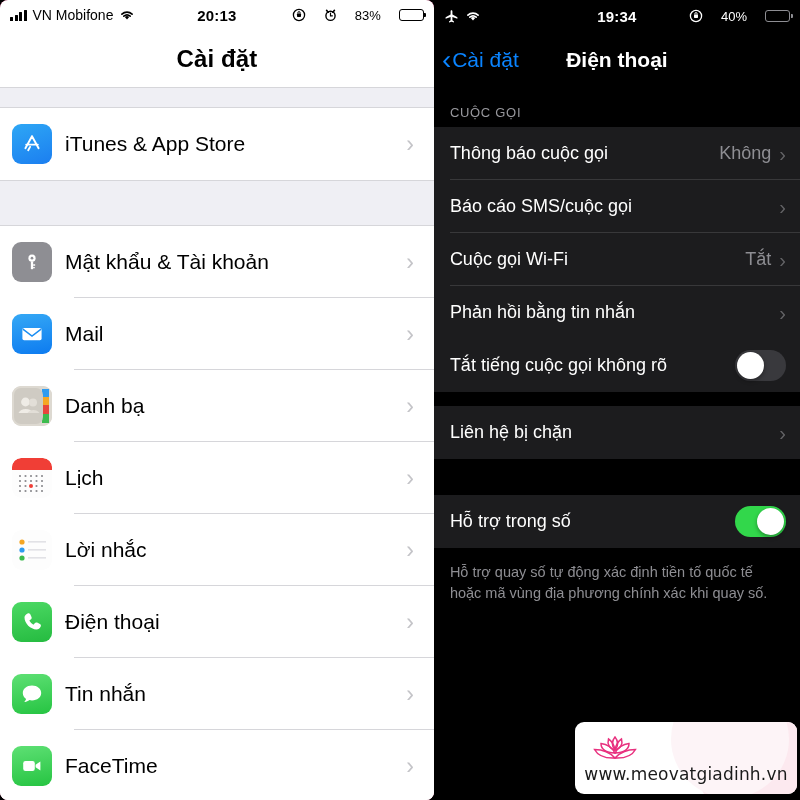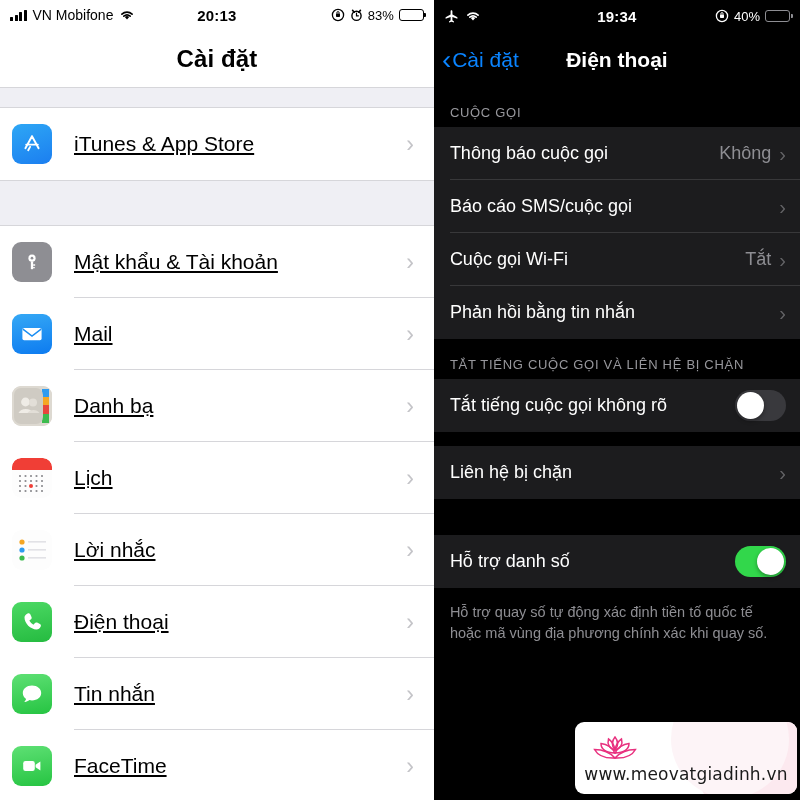--- a/index.html
+++ b/index.html
@@ -10,20 +10,21 @@
     background: #000;
   }
   .screens { display: flex; width: 800px; height: 800px; }
 
   
   .phone-left {
     width: 474px; height: 800px;
     background: #be185d;
     position: relative;
     overflow: hidden;
+    border-radius: 8px;
   }
   .statusbar-light {
     height: 30px;
     background: #ffffff;
     display: flex;
     align-items: center;
     padding: 0 10px;
     color: #000;
     font-size: 15px;
     font-weight: 600;
@@ -31,21 +32,21 @@
   }
   .sb-left { display: flex; align-items: center; gap: 6px; }
   .sb-center {
     position: absolute; left: 0; right: 0;
     text-align: center;
     font-size: 15px; font-weight: 600;
     letter-spacing: .2px;
     pointer-events: none;
   }
   .sb-right {
-    margin-left: auto; display: flex; align-items: center; gap: 5px;
+    margin-left: auto; display: flex; align-items: center; gap: 18px;
     position: relative; z-index: 2;
   }
   .bars { display: flex; align-items: flex-end; gap: 1.5px; height: 11px; }
   .bars i { display: block; width: 3px; background: #000; border-radius: .5px; }
   .bars i:nth-child(1) { height: 4px; }
   .bars i:nth-child(2) { height: 6px; }
   .bars i:nth-child(3) { height: 8.5px; }
   .bars i:nth-child(4) { height: 11px; }
   .carrier { font-size: 14px; font-weight: 500; }
   .batt {
@@ -85,24 +86,23 @@
     height: 1px; background: #d6d6da;
   }
   .row-light.nosep::after { display: none; }
   .appicon {
     width: 40px; height: 40px; border-radius: 9px;
     flex: 0 0 40px;
     display: flex; align-items: center; justify-content: center;
     overflow: hidden;
   }
   .row-label-light {
-    margin-left: 22px;
+    margin-left: 13px;
     font-size: 21px; color: #000; font-weight: 400;
     white-space: nowrap;
-    text-decoration: underline;
   }
   .chev-light {
     margin-left: auto; margin-right: 20px;
     color: #c4c4c8; font-size: 23px; font-weight: 300;
     line-height: 1;
   }
 
   
   .phone-right {
     width: 400px; height: 800px;
@@ -463,21 +463,20 @@
         <span class="row-value-dark">Tắt</span>
         <span class="chev-dark">›</span>
       </div>
       <div class="row-dark nosep">
         <span class="row-label-dark">Phản hồi bằng tin nhắn</span>
         <span class="row-value-dark"></span>
         <span class="chev-dark">›</span>
       </div>
     </div>
 
-    <div class="sec-header-dark">TẮT TIẾNG CUỘC GỌI VÀ LIÊN HỆ BỊ CHẶN</div>
     <div class="group-dark">
       <div class="row-dark nosep">
         <span class="row-label-dark">Tắt tiếng cuộc gọi không rõ</span>
         <span class="toggle off">
             <span class="knob"></span>
           </span>
       </div>
     </div>
 
     <div class="spacer-dark" style="height:14px;"></div>
@@ -487,21 +486,21 @@
         <span class="row-label-dark">Liên hệ bị chặn</span>
         <span class="row-value-dark"></span>
         <span class="chev-dark">›</span>
       </div>
     </div>
 
     <div class="spacer-dark" style="height:36px;"></div>
 
     <div class="group-dark">
       <div class="row-dark nosep">
-        <span class="row-label-dark">Hỗ trợ danh số</span>
+        <span class="row-label-dark">Hỗ trợ trong số</span>
         <span class="toggle on">
             <span class="knob"></span>
           </span>
       </div>
     </div>
     <div class="footnote-dark">
       <p>Hỗ trợ quay số tự động xác định tiền tố quốc tế hoặc mã vùng địa phương chính xác khi quay số.</p>
     </div>
 
     <div class="watermark">

